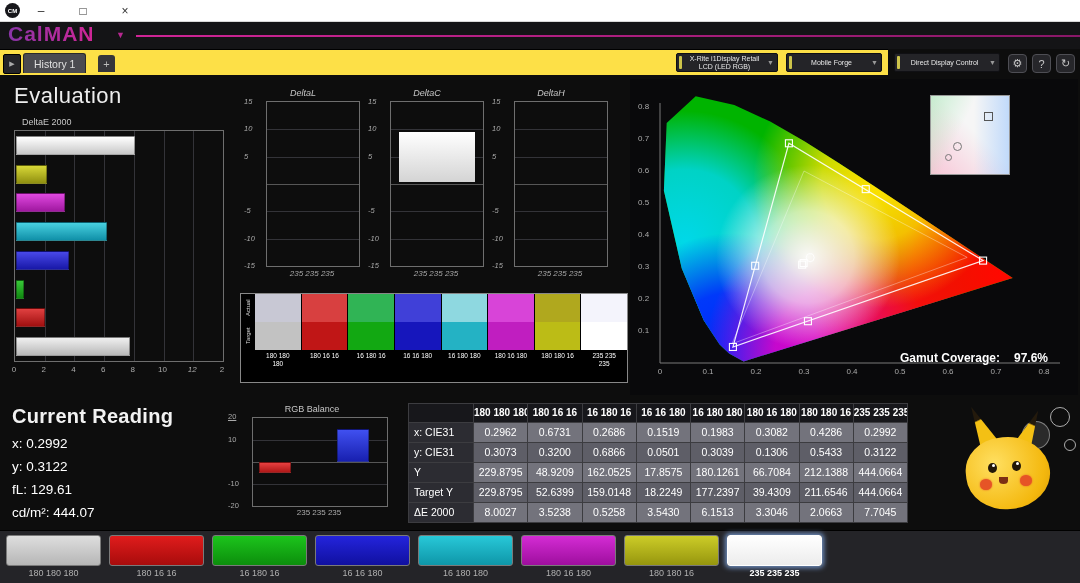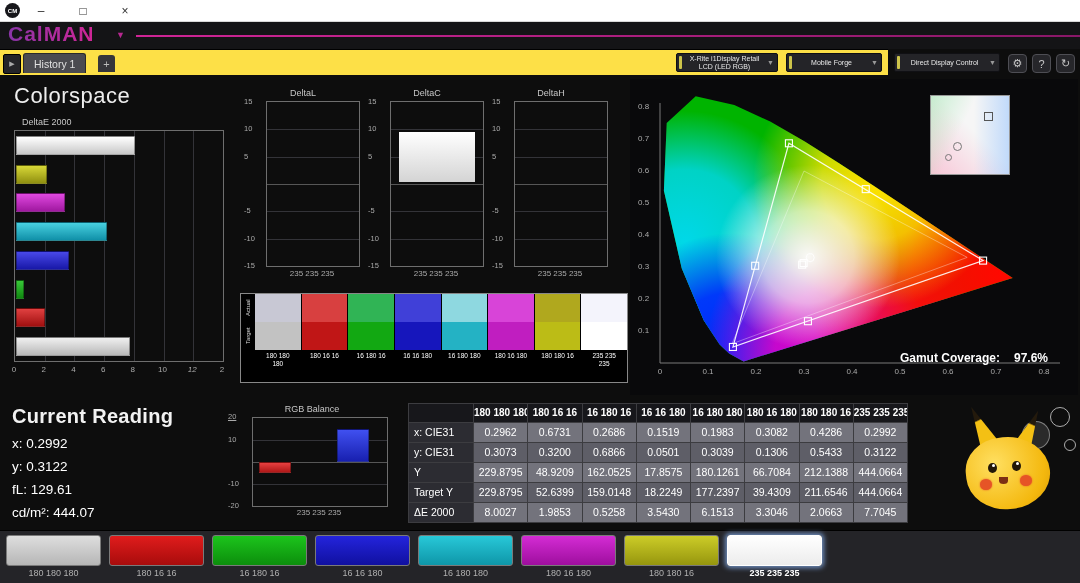--- a/index.html
+++ b/index.html
@@ -40,21 +40,21 @@
   #de-chart{position:absolute;left:8px;top:42px;width:226px;height:268px;}
   #de-title{position:absolute;top:0;left:14px;text-align:left;}
   #de-plot{position:absolute;left:6px;top:13px;width:208px;height:230px;border:1px solid #6e6e6e;}
   .vline{position:absolute;top:0;bottom:0;width:1px;background:#333338;}
   .hbar{position:absolute;left:1px;box-sizing:border-box;border:1px solid rgba(0,0,0,.35);}
   #de-xlabels{position:absolute;left:6px;top:248px;width:208px;height:10px;}
   .xtick{position:absolute;transform:translateX(-50%);font-size:8px;color:#aaa;}
 
   
   #mini-charts{position:absolute;left:244px;top:13px;display:flex;gap:6px;}
-  .mini-chart{position:relative;width:118px;height:202px;}
+  .mini-chart{position:relative;width:118px;height:202px;font-style:italic;}
   .mini-title{position:absolute;top:0;left:0;right:0;}
   .mini-plot{position:absolute;left:22px;top:13px;width:92px;height:164px;border:1px solid #6e6e6e;}
   .hline{position:absolute;left:0;right:0;height:1px;background:#333338;}
   .zeroline{position:absolute;left:0;right:0;height:1px;background:#565656;}
   .ytick{position:absolute;left:0;width:19px;font-size:7.5px;color:#aaa;}
   .mini-bar{position:absolute;left:8px;width:76px;background:linear-gradient(to bottom,#ffffff,#d4d4d4);}
   .mini-xlabel{position:absolute;top:181px;left:22px;width:92px;text-align:center;font-size:8px;color:#aaa;}
 
   
   #strip{position:absolute;left:240px;top:218px;width:386px;height:88px;border:1px solid #888;background:#000;display:flex;box-sizing:content-box;}
@@ -178,21 +178,21 @@
     </div>
   <div class="round-btn" id="rb-help">
       <span>?</span>
     </div>
   <div class="round-btn" id="rb-refresh">
       <span>↻</span>
     </div>
 </div>
 
 <div class="main">
-  <div class="page-title">Colorspace</div>
+  <div class="page-title">Evaluation</div>
 
   <div id="de-chart">
     <div class="chart-title" id="de-title">DeltaE 2000</div>
     <div id="de-plot">
         <div class="vline" style="left: 29.7143px;"></div>
         <div class="vline" style="left: 59.4286px;"></div>
         <div class="vline" style="left: 89.1429px;"></div>
         <div class="vline" style="left: 118.857px;"></div>
         <div class="vline" style="left: 148.571px;"></div>
         <div class="vline" style="left: 178.286px;"></div>
@@ -480,21 +480,21 @@
       <div class="td row-b">229.8795</div>
       <div class="td row-b">52.6399</div>
       <div class="td row-b">159.0148</div>
       <div class="td row-b">18.2249</div>
       <div class="td row-b">177.2397</div>
       <div class="td row-b">39.4309</div>
       <div class="td row-b">211.6546</div>
       <div class="td row-b">444.0664</div>
       <div class="tl">ΔE 2000</div>
       <div class="td row-a">8.0027</div>
-      <div class="td row-a">1.9853</div>
+      <div class="td row-a">3.5238</div>
       <div class="td row-a">0.5258</div>
       <div class="td row-a">3.5430</div>
       <div class="td row-a">6.1513</div>
       <div class="td row-a">3.3046</div>
       <div class="td row-a">2.0663</div>
       <div class="td row-a">7.7045</div>
     </div>
 
   <div id="mascot">
     <div class="deco-ring ring1"></div>

